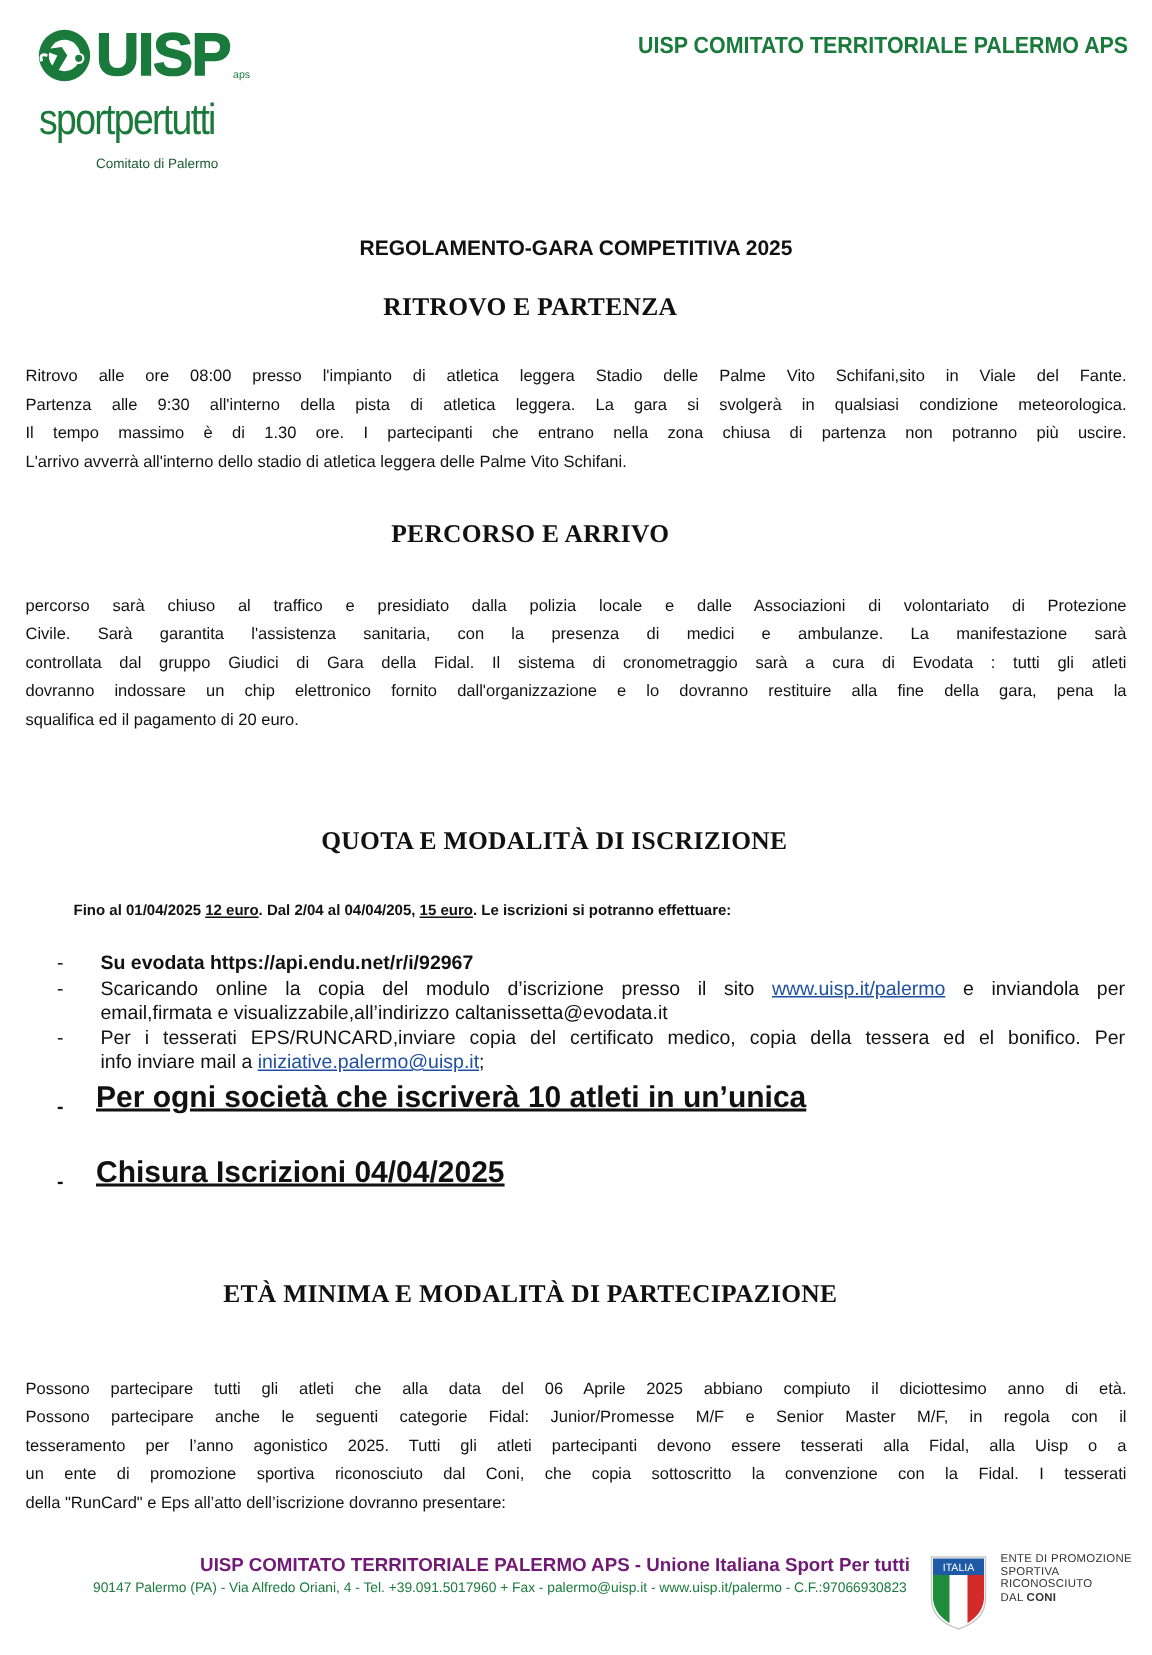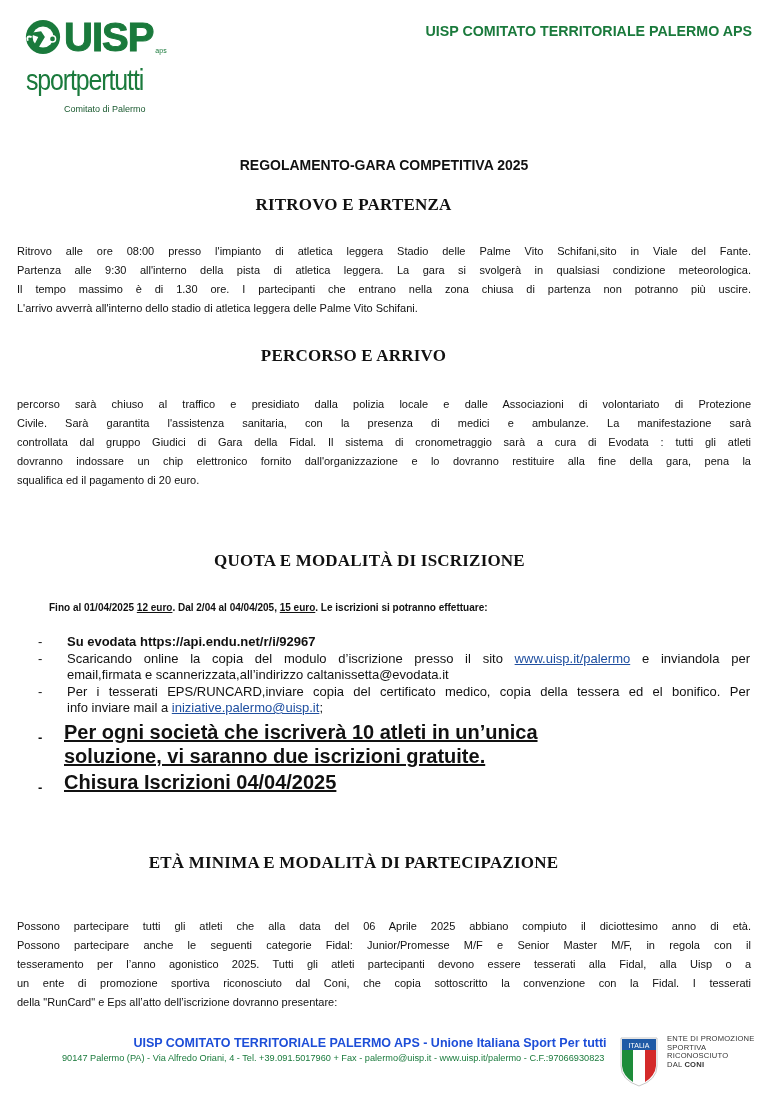--- a/index.html
+++ b/index.html
@@ -56,21 +56,21 @@
     .li .line.last { text-align-last: left; }
     .link { color: #1f4fa0; text-decoration: underline; }
 
     .big-li { left: 38px; font-size: 20px; font-weight: bold; line-height: 24px; }
     .big-li .dash { position: absolute; left: 0; top: 2px; font-size: 13px; }
     .big-li .txt { margin-left: 26px; display: block; text-decoration: underline; white-space: nowrap; }
 
     
     .footer-1 {
       left: 0; width: 740px; text-align: center; top: 1036px; font-size: 12.5px; font-weight: bold;
-      color: #1d4ed8; white-space: nowrap;
+      color: #701a75; white-space: nowrap;
     }
     .footer-2 {
       left: 62px; top: 1053px; font-size: 9.2px; color: #1a7a3c; white-space: nowrap;
     }
     .coni-shield { left: 619px; top: 1036px; width: 40px; height: 52px; }
     .coni-text {
       left: 667px; top: 1035px; font-size: 7.6px; line-height: 8.5px; color: #333; white-space: nowrap;
       letter-spacing: 0.2px;
     }
     .coni-text b { font-weight: bold; }
@@ -122,33 +122,32 @@
 </div>
 
 <div class="abs list" style="top:634px;">
   <div class="li">
     <span class="dash">-</span>
     <span class="line last" style="font-weight:bold;">Su evodata https://api.endu.net/r/i/92967</span>
   </div>
   <div class="li">
     <span class="dash">-</span>
     <span class="line"><span>Scaricando online la copia del modulo d’iscrizione presso il sito </span><span class="link">www.uisp.it/palermo</span><span> e inviandola per</span></span>
-    <span class="line last">email,firmata e scannerizzata,all’indirizzo caltanissetta@evodata.it</span>
+    <span class="line last">email,firmata e visualizzabile,all’indirizzo caltanissetta@evodata.it</span>
   </div>
   <div class="li">
     <span class="dash">-</span>
     <span class="line">Per i tesserati EPS/RUNCARD,inviare copia del certificato medico, copia della tessera ed el bonifico. Per</span>
     <span class="line last"><span>info inviare mail a </span><span class="link">iniziative.palermo@uisp.it</span><span>;</span></span>
   </div>
 </div>
 
 <div class="abs big-li" style="top:720px;">
   <span class="dash" style="top:6px;">-</span>
   <span class="txt">Per ogni società che iscriverà 10 atleti in un’unica</span>
-  <span class="txt">soluzione, vi saranno due iscrizioni gratuite.</span>
 </div>
 <div class="abs big-li" style="top:770px;">
   <span class="dash" style="top:6px;">-</span>
   <span class="txt">Chisura  Iscrizioni 04/04/2025</span>
 </div>
 
 <div class="abs section-h" style="top:853px;">ETÀ MINIMA E MODALITÀ DI PARTECIPAZIONE</div>
 <div class="abs para" style="top:917px;">
   <span class="line">Possono partecipare tutti gli atleti che alla data del 06 Aprile 2025 abbiano compiuto il diciottesimo anno di età.</span>
   <span class="line">Possono partecipare anche le seguenti categorie Fidal: Junior/Promesse M/F e Senior Master M/F, in regola con il</span>

